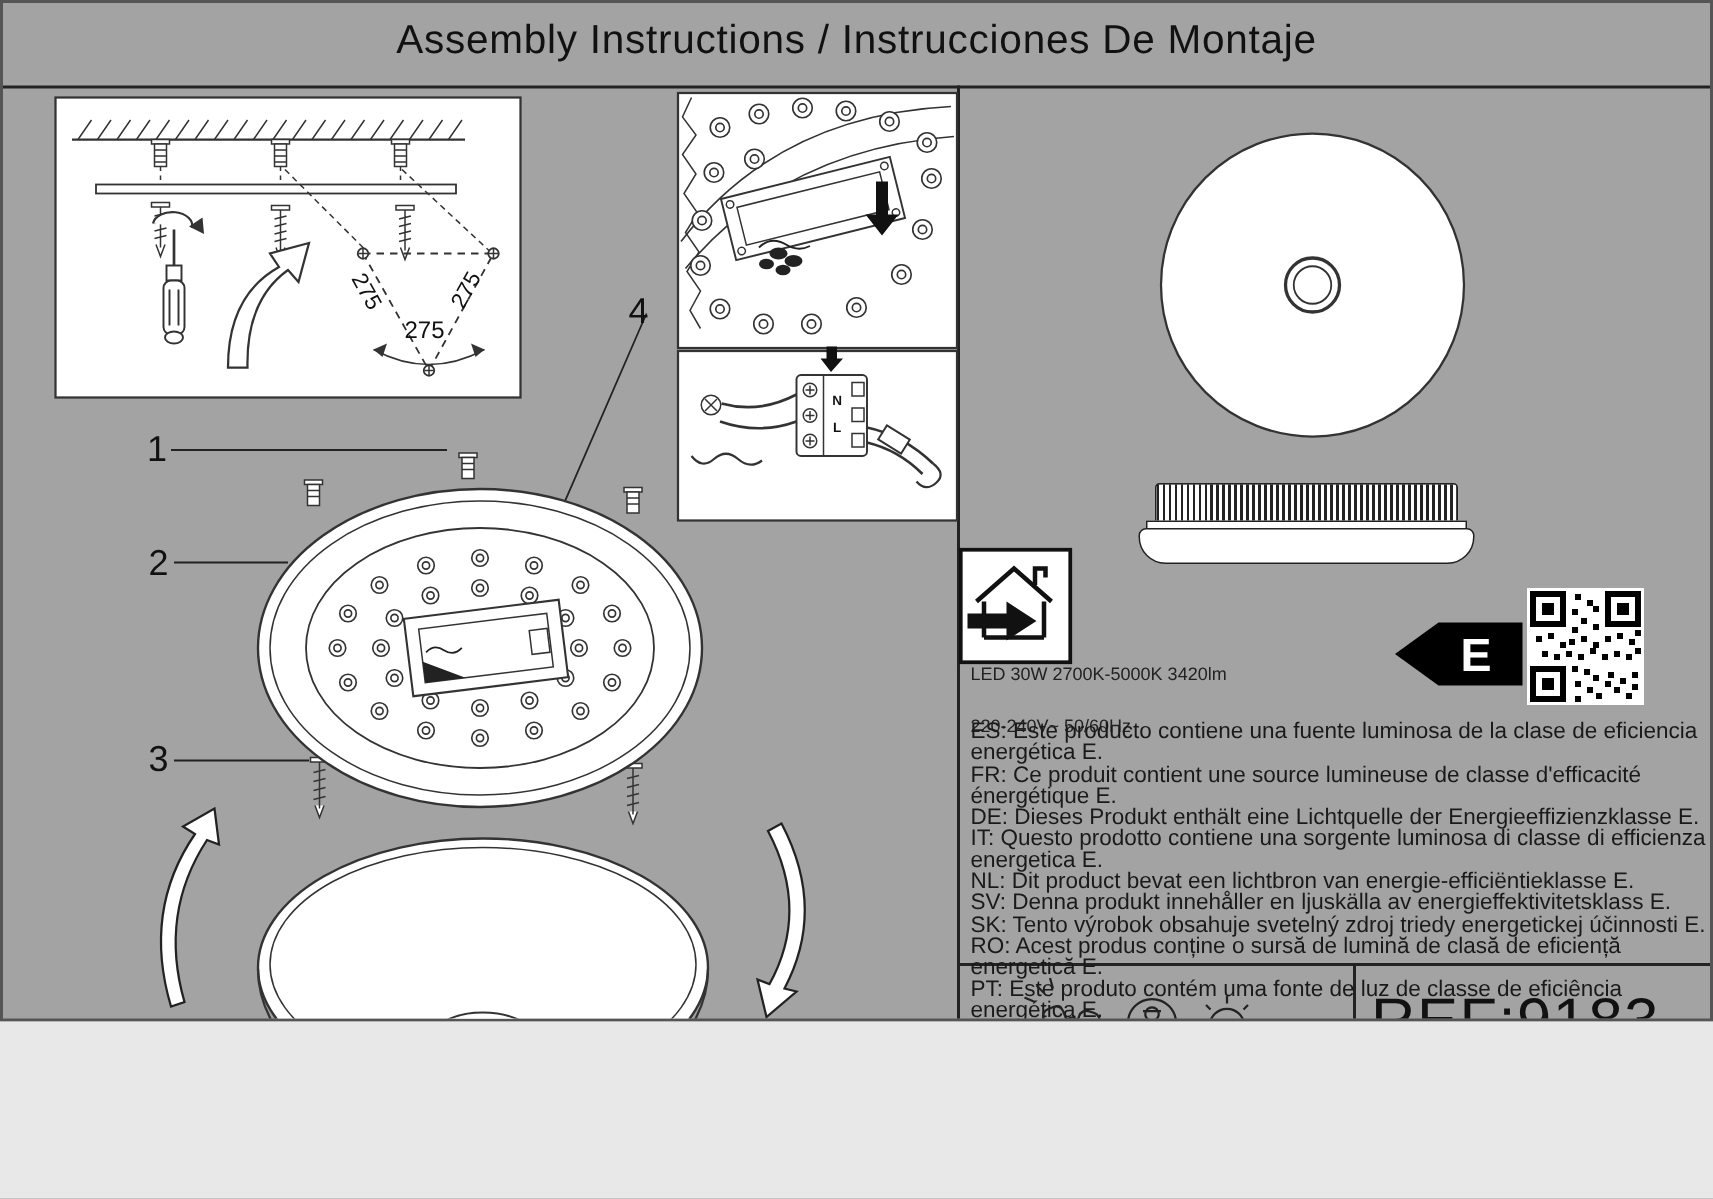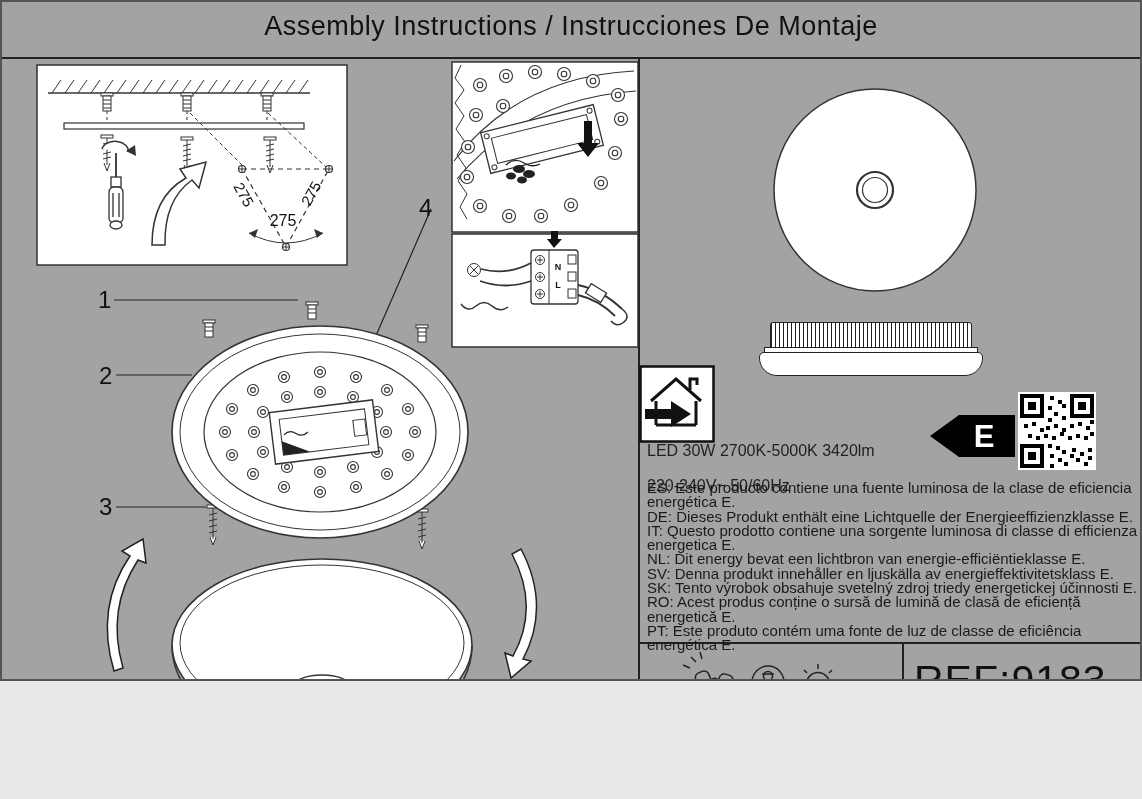--- a/index.html
+++ b/index.html
@@ -41,21 +41,21 @@
 
   .step-num{position:absolute; font-size:24px; color:#111;}
   .n1{left:96px; top:284px;} .n2{left:97px; top:360px;} .n3{left:97px; top:491px;}
   .n4{left:417px; top:192px;} .n5{left:89px; top:703px;}
 
   .dim-label{position:absolute; font-size:15px; width:36px; text-align:center; color:#111;}
   .dim-left{left:224px; top:184px; transform:rotate(61deg);}
   .dim-right{left:291px; top:183px; transform:rotate(-61deg);}
   .dim-bottom{left:263px; top:210px; font-size:16px;}
 
-  .spec{position:absolute; left:645px; font-size:16px; color:#222;}
+  .spec{position:absolute; left:645px; font-size:12px; color:#222;}
   .spec1{top:440px;} .spec2{top:475px;}
 
   .notices{position:absolute; left:645px; top:479px; width:492px; font-size:15px; line-height:14.3px; color:#1a1a1a;}
 
   .ref-text{position:absolute; left:912px; top:655px; font-size:41px; color:#111; letter-spacing:1px;}
 
   .mantra{
     position:absolute; left:900px; top:724px; width:242px; text-align:center;
     font-family:"DejaVu Serif", serif; font-weight:bold; font-size:46px;
     letter-spacing:-1px; color:#0c0c0c;
@@ -399,23 +399,24 @@
                M6,32h4v4h-4z M14,30h4v4h-4z M22,36h4v4h-4z M28,34h4v4h-4z M36,32h4v4h-4z M44,36h4v4h-4z M52,32h4v4h-4z
                M60,30h4v4h-4z M68,34h4v4h-4z M72,28h4v4h-4z M10,42h4v4h-4z M18,44h4v4h-4z M26,42h4v4h-4z M34,44h4v4h-4z
                M42,40h4v4h-4z M50,44h4v4h-4z M58,42h4v4h-4z M66,44h4v4h-4z M72,40h4v4h-4z M30,52h4v4h-4z M38,54h4v4h-4z
                M44,58h4v4h-4z M32,62h4v4h-4z M40,66h4v4h-4z M46,70h4v4h-4z M54,56h4v4h-4z M62,60h4v4h-4z M70,56h4v4h-4z
                M58,66h4v4h-4z M66,70h4v4h-4z M32,72h4v4h-4z M52,62h4v4h-4z M70,64h4v4h-4z"></path>
     </g>
   </svg>
 
   <div class="notices">
     <div>ES: Este producto contiene una fuente luminosa de la clase de eficiencia energética E.</div>
+    <div>FR: Ce produit contient une source lumineuse de classe d'efficacité énergétique E.</div>
     <div>DE: Dieses Produkt enthält eine Lichtquelle der Energieeffizienzklasse E.</div>
     <div>IT: Questo prodotto contiene una sorgente luminosa di classe di efficienza energetica E.</div>
-    <div>NL: Dit energy bevat een lichtbron van energie-efficiëntieklasse E.</div>
+    <div>NL: Dit product bevat een lichtbron van energie-efficiëntieklasse E.</div>
     <div>SV: Denna produkt innehåller en ljuskälla av energieffektivitetsklass E.</div>
     <div>SK: Tento výrobok obsahuje svetelný zdroj triedy energetickej účinnosti E.</div>
     <div>RO: Acest produs conține o sursă de lumină de clasă de eficiență energetică E.</div>
     <div>PT: Este produto contém uma fonte de luz de classe de eficiência energética E.</div>
   </div>
 
   <svg class="svg-picto" width="240" height="150" viewBox="0 0 240 150">
     <g stroke="#222" fill="none" stroke-width="1.5">
 
       <g>

